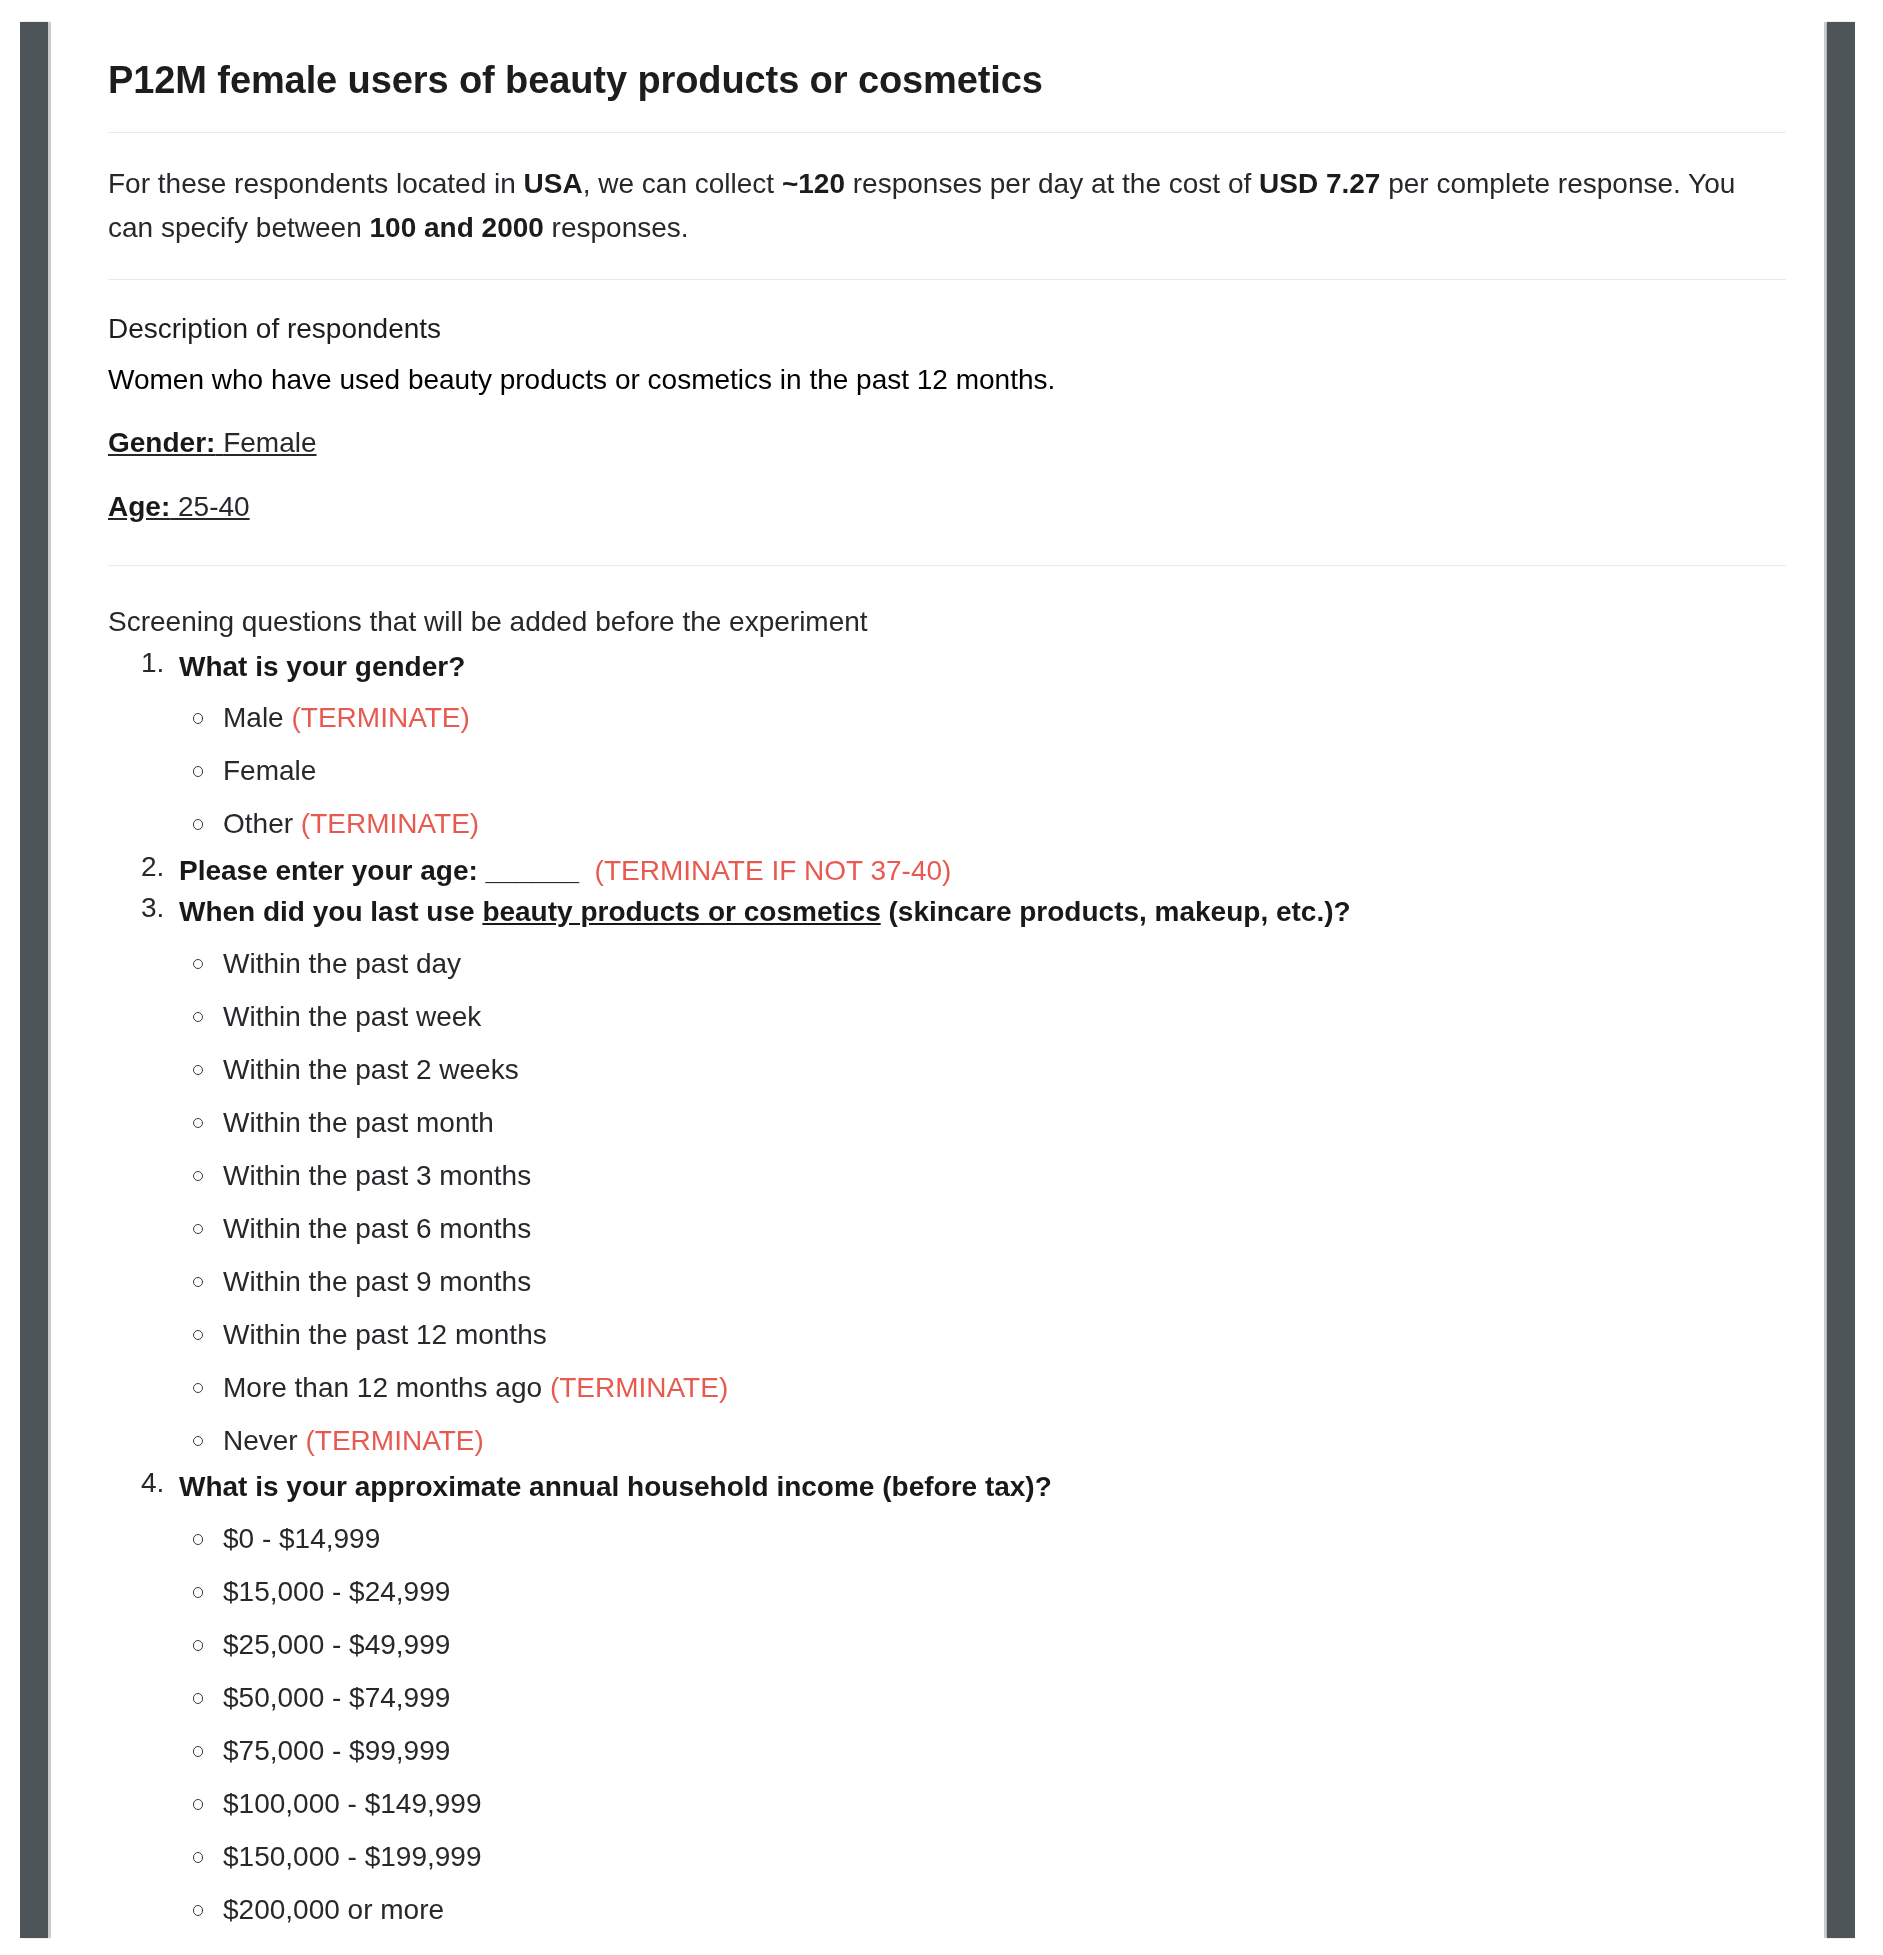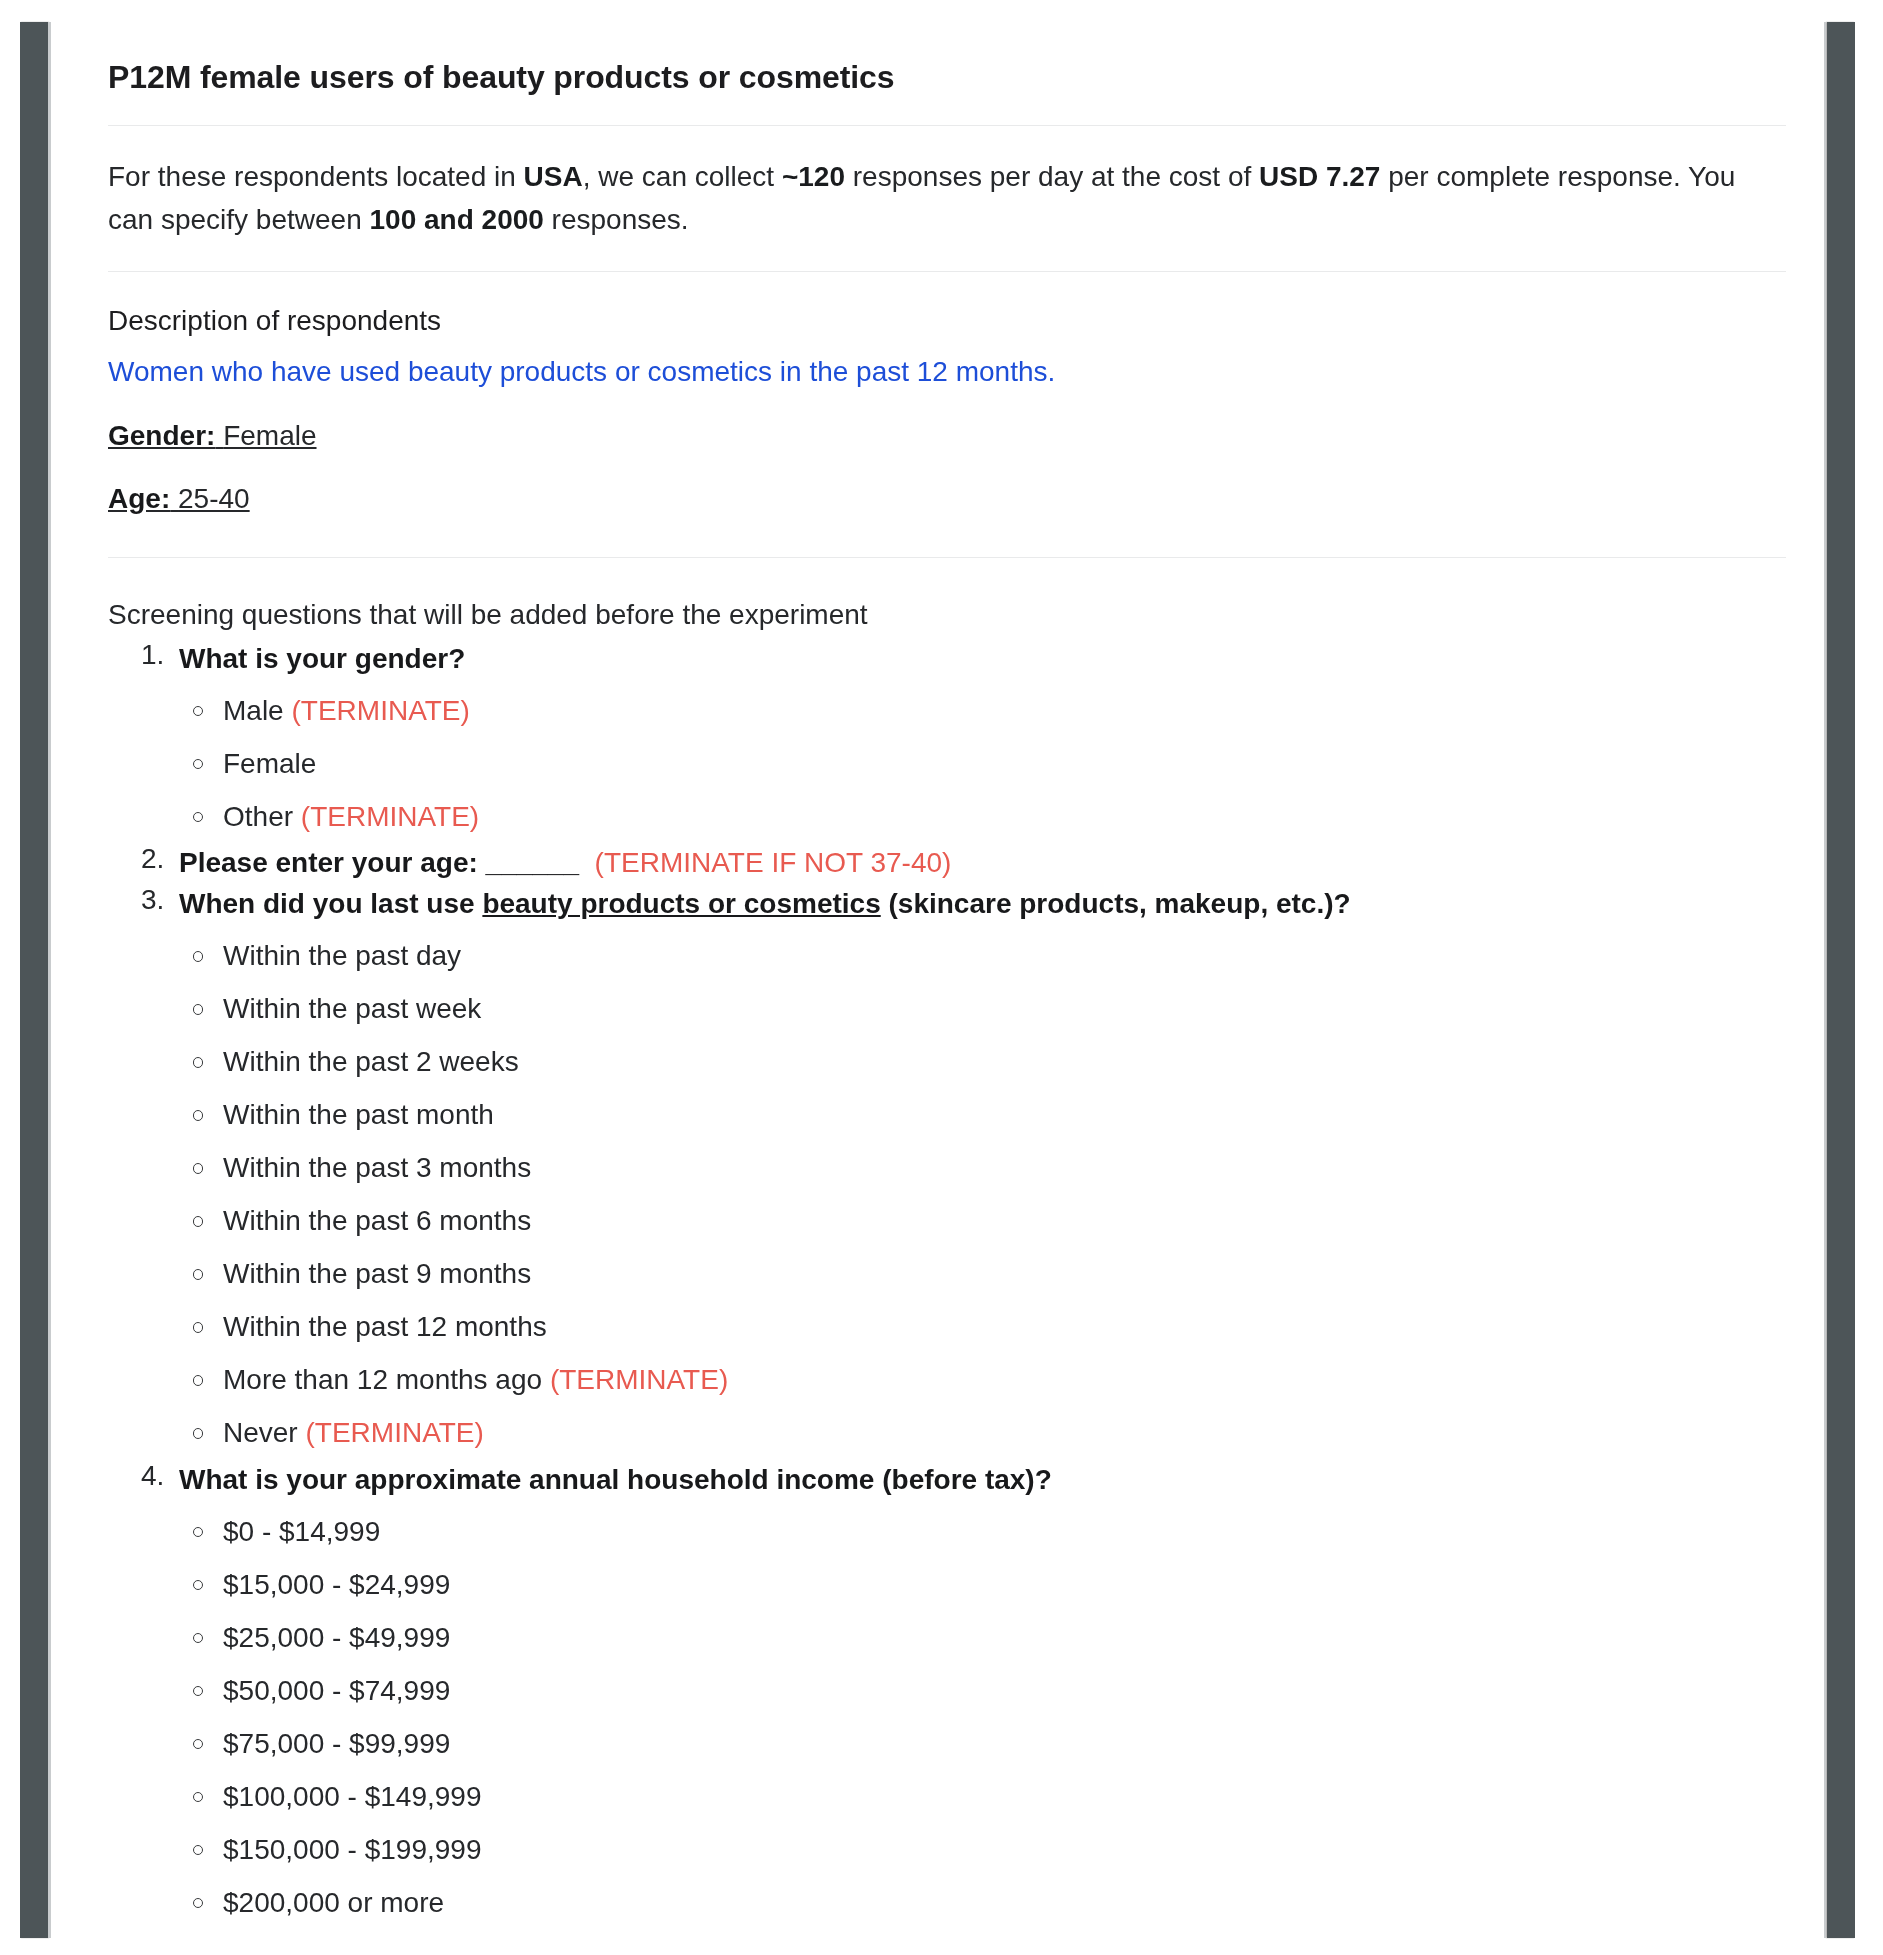--- a/index.html
+++ b/index.html
@@ -58,21 +58,21 @@
     width: 1678px;
   }
 
   .divider {
     height: 0.6px;
     background: #e9eaeb;
     width: 1678px;
   }
 
   .title {
-    font-size: 32px;
+    font-size: 38px;
     font-weight: 600;
     color: #1d1d1f;
     letter-spacing: -0.1px;
     padding-top: 35px;
     padding-bottom: 28px;
     line-height: 1.25;
   }
 
   .intro {
     font-size: 28px;
@@ -87,21 +87,21 @@
   .section-head {
     font-size: 28px;
     color: #1d1d1f;
     font-weight: 400;
     padding-top: 28px;
     line-height: 1.5;
   }
 
   .desc-line {
     font-size: 28px;
-    color: #1d4ed8;
+    color: #000000;
     line-height: 1.5;
     padding-top: 9px;
   }
 
   .kv {
     font-size: 28px;
     color: #26282b;
     line-height: 1.5;
     padding-top: 21.5px;
     text-decoration: underline;

